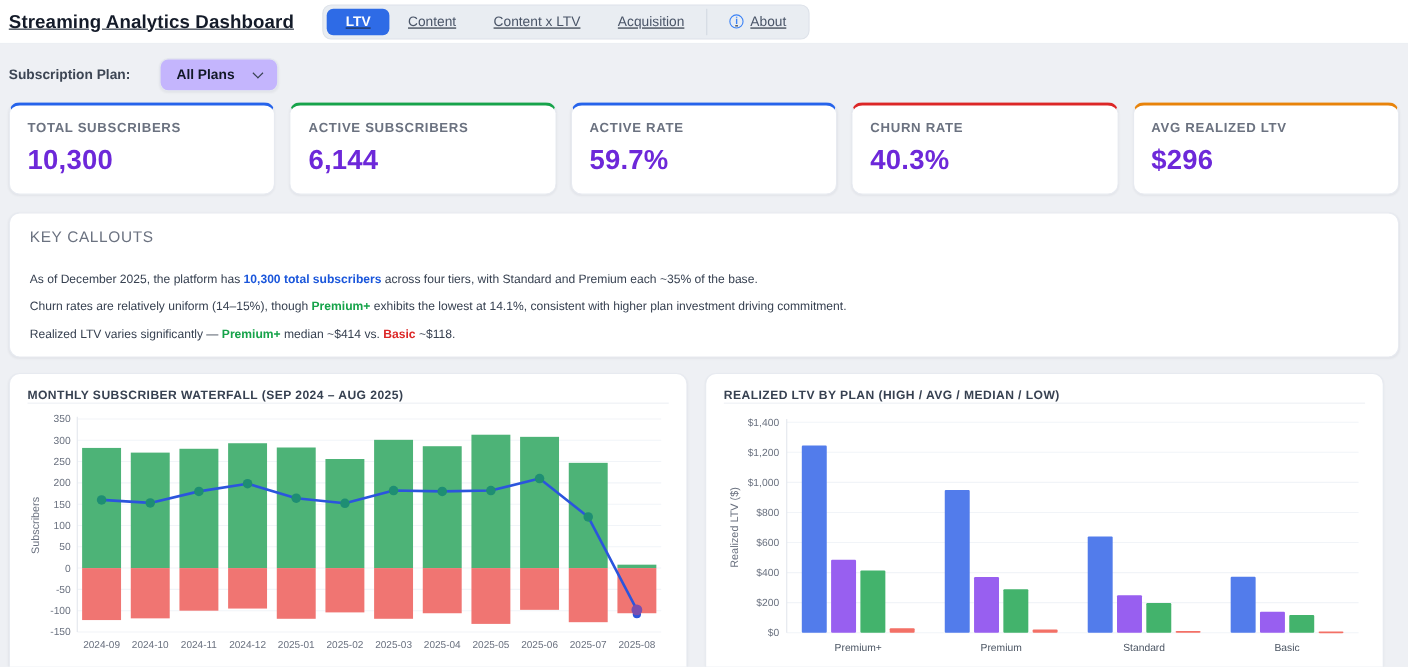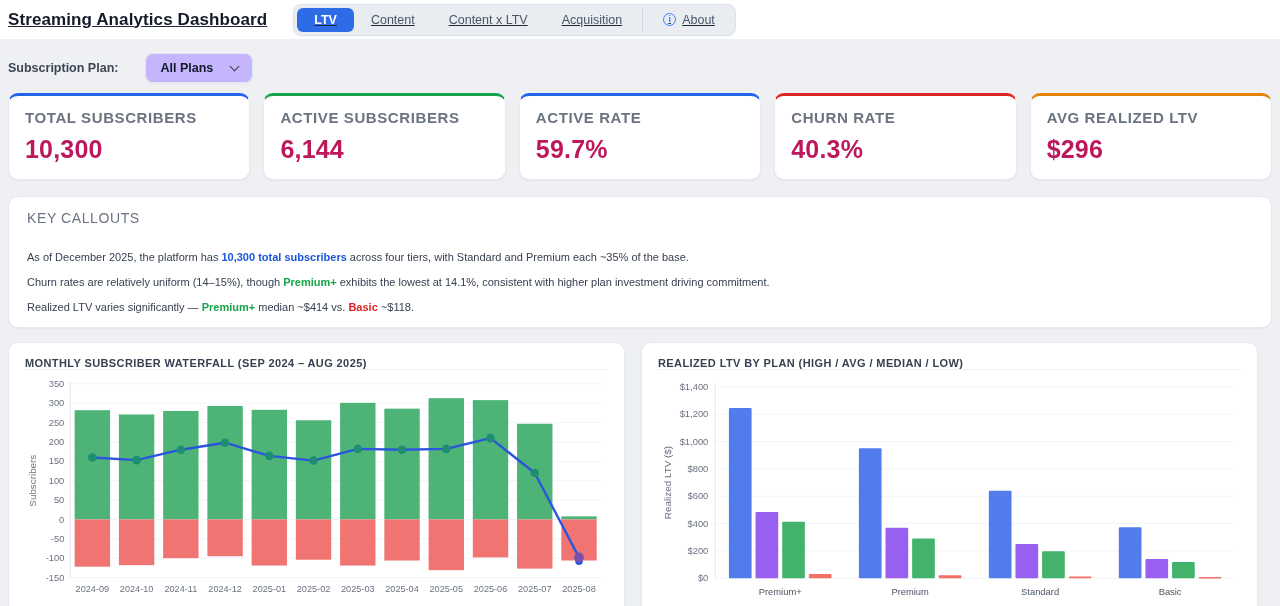--- a/index.html
+++ b/index.html
@@ -46,22 +46,22 @@
     border-right:1.8px solid #374151; border-bottom:1.8px solid #374151;
     transform:rotate(45deg);
   }
   
   .kpi-row { display:flex; gap:13px; padding:0 8px; }
   .kpi-card {
     flex:1; background:#fff; border:1px solid #e7eaf0; border-top:3px solid var(--accent);
     border-radius:10px; padding:13px 16px 15px;
     box-shadow:0 1px 2px rgba(16,24,40,.05);
   }
-  .kpi-label { font-size:15px; font-weight:bold; letter-spacing:.6px; color:#6b7280; margin-bottom:9px; }
-  .kpi-value { font-size:25px; font-weight:bold; color:#be185d; letter-spacing:.2px; }
+  .kpi-label { font-size:12px; font-weight:bold; letter-spacing:.6px; color:#6b7280; margin-bottom:9px; }
+  .kpi-value { font-size:25px; font-weight:bold; color:#6d28d9; letter-spacing:.2px; }
   
   .callouts {
     background:#fff; border:1px solid #e7eaf0; border-radius:10px;
     margin:16px 8px 0; padding:13px 18px 13px;
     box-shadow:0 1px 2px rgba(16,24,40,.05);
   }
   .callouts-heading { font-size:14px; font-weight:normal; letter-spacing:.6px; color:#6b7280; margin-bottom:25px; }
   .callout-line { font-size:11px; color:#374151; margin:0 0 11px; line-height:1.25; }
   .callout-line:last-child { margin-bottom:0; }
   .seg-blue  { color:#1a56db; font-weight:bold; }

